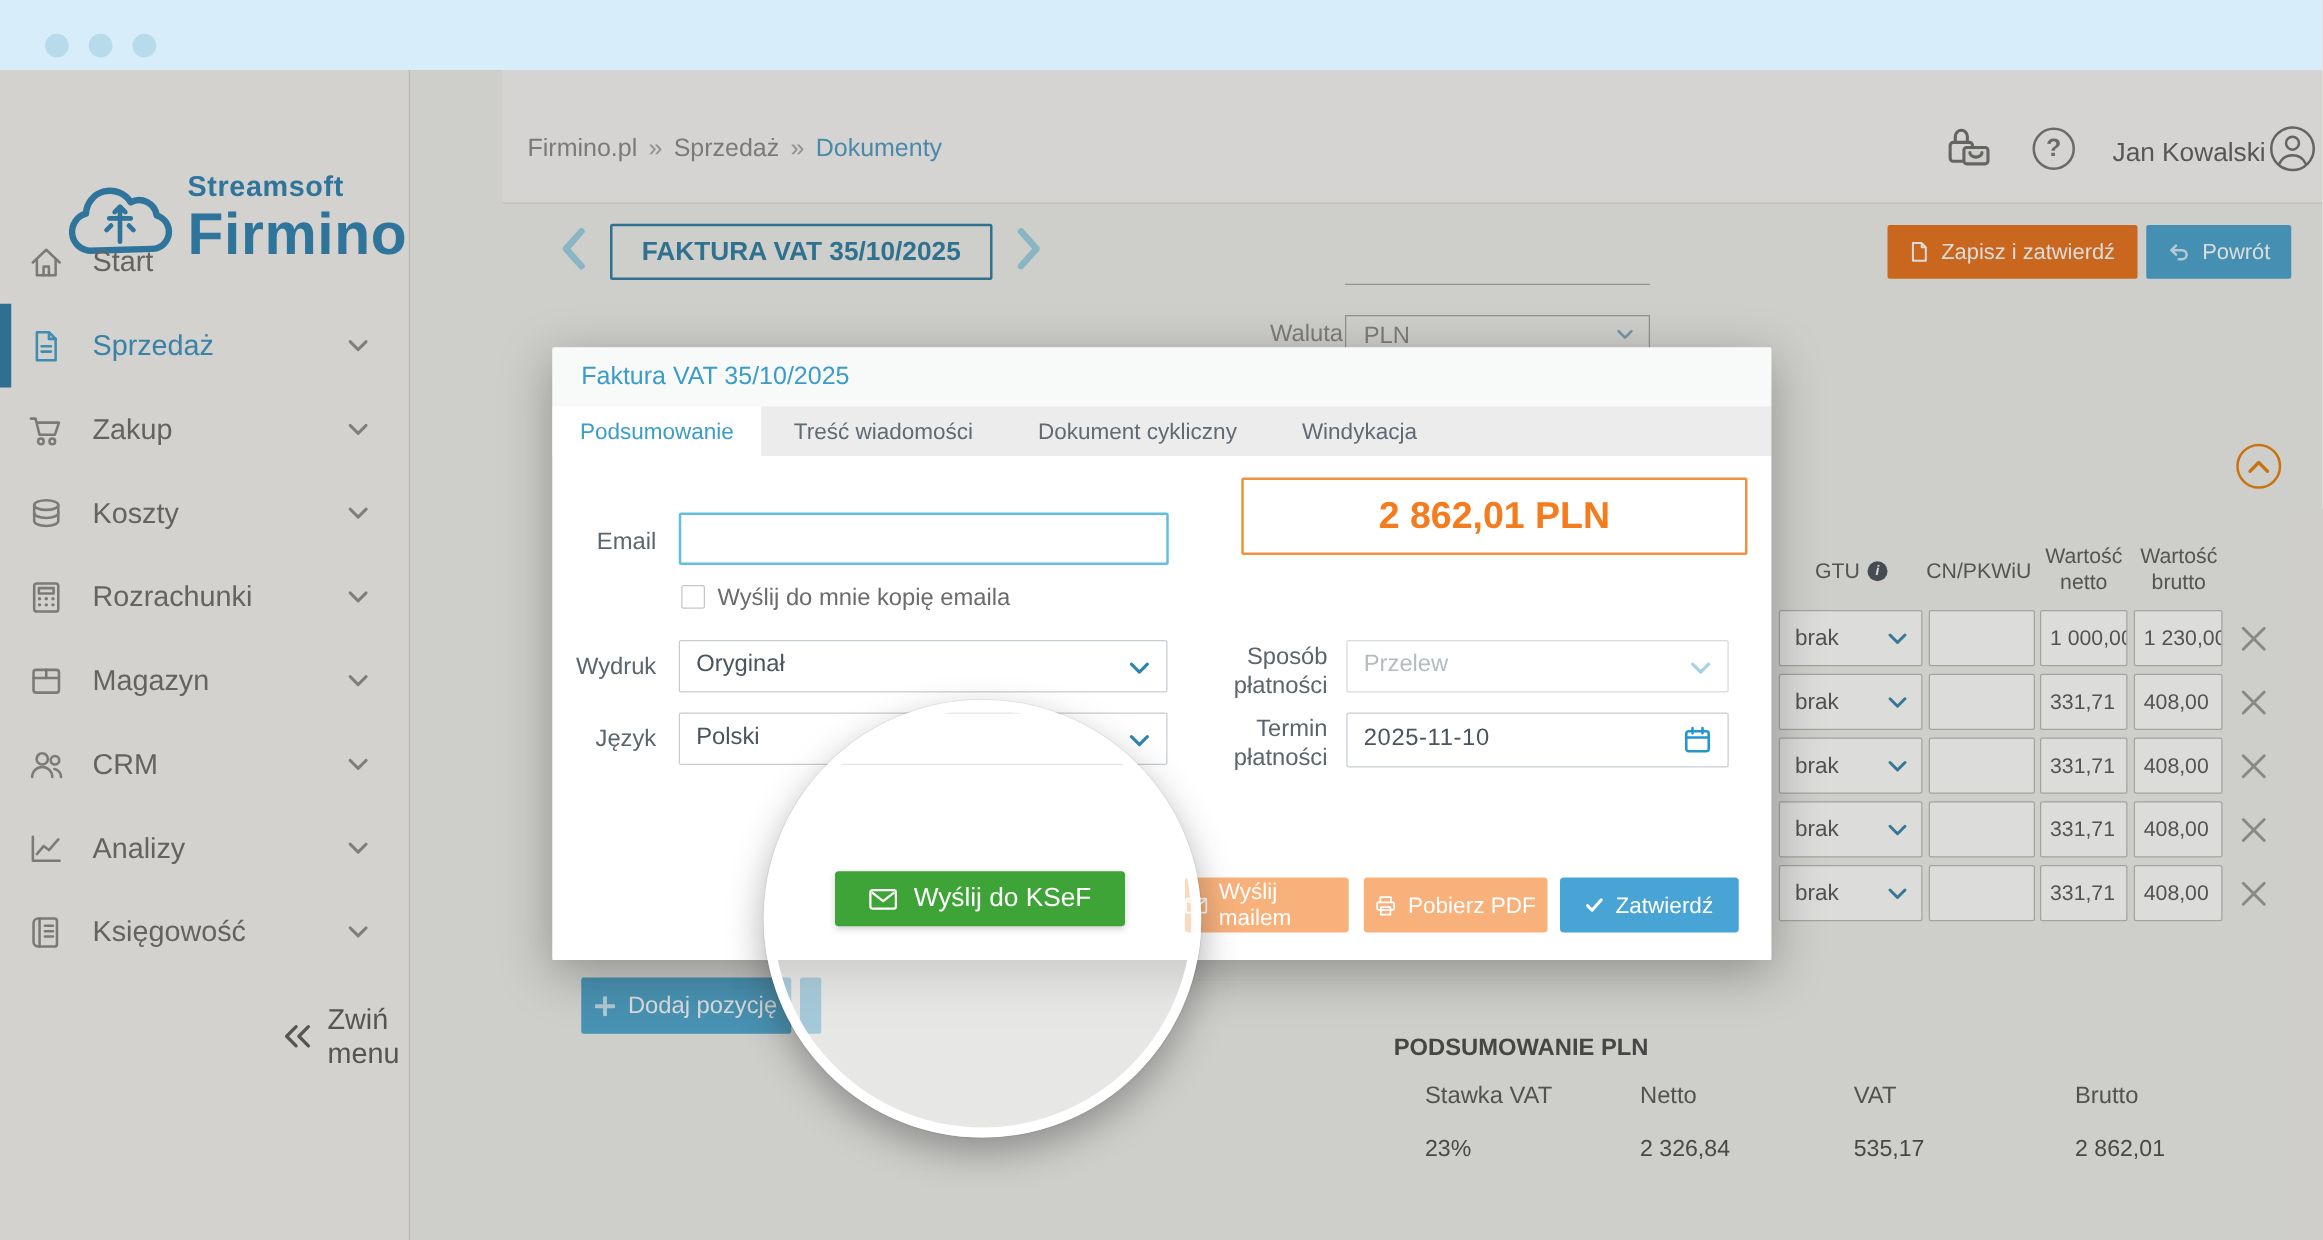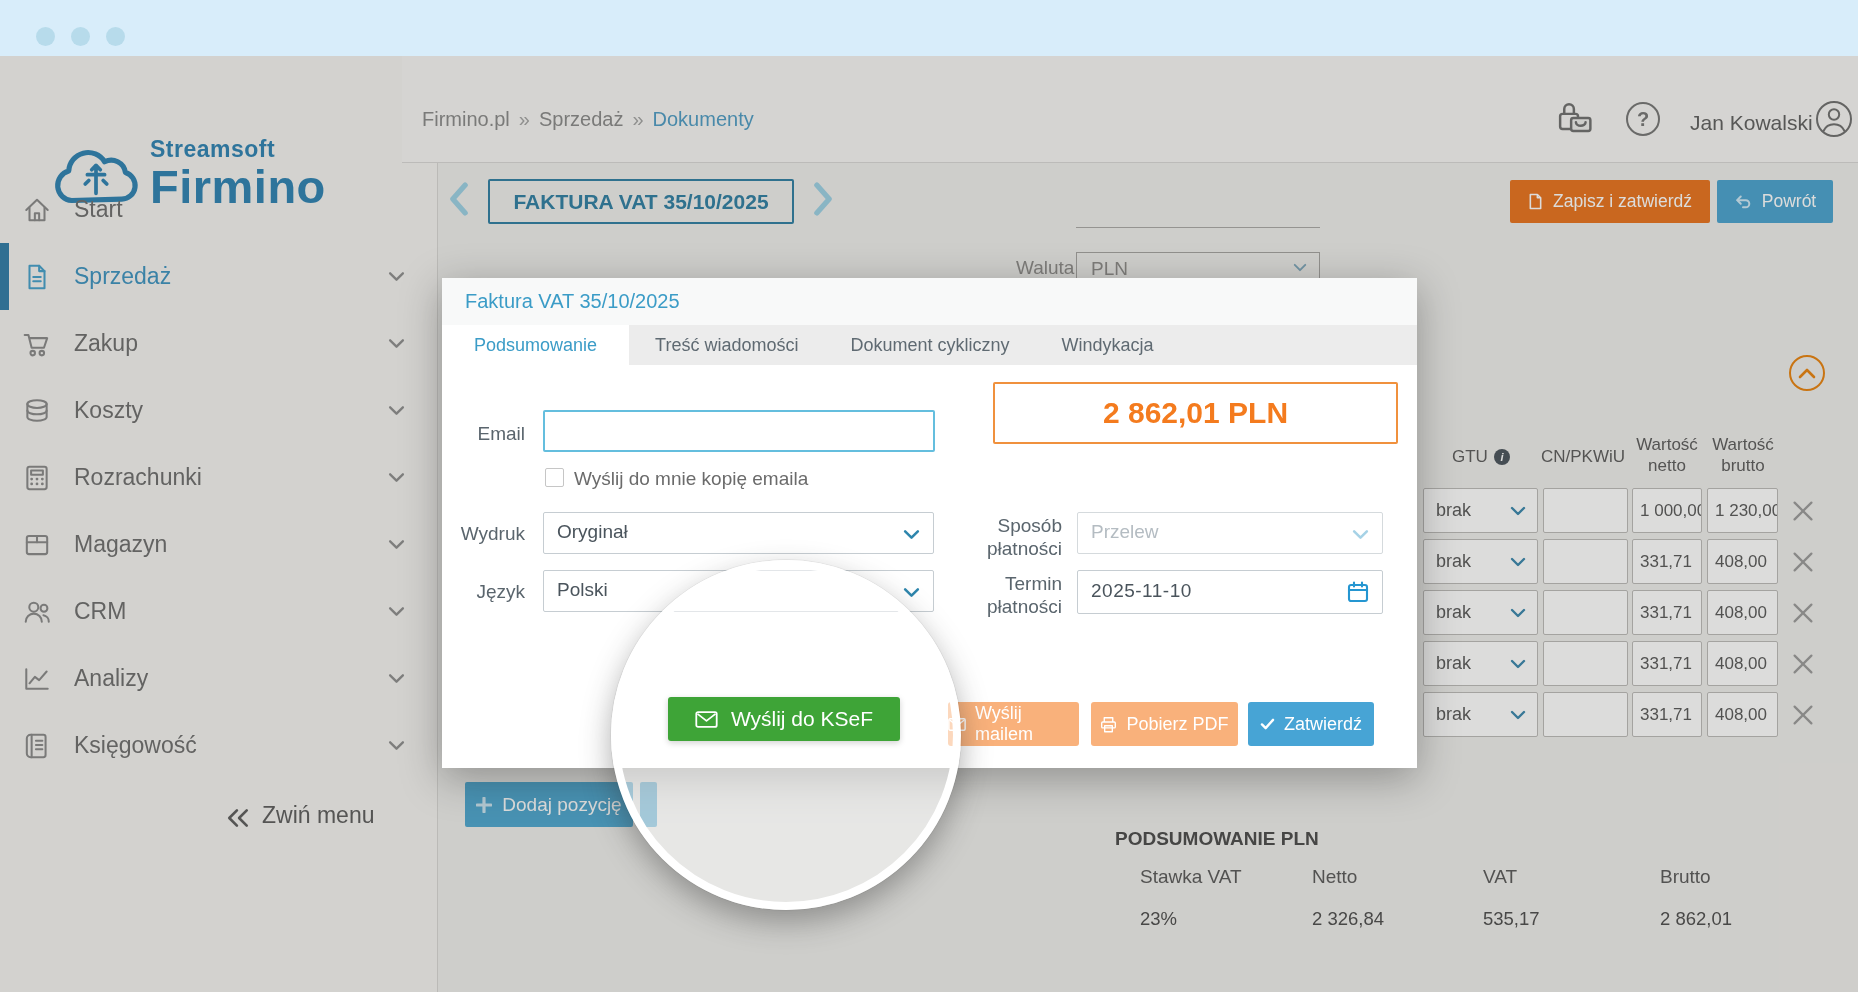--- a/index.html
+++ b/index.html
@@ -4,34 +4,34 @@
 <style>
   * { box-sizing: border-box; margin: 0; padding: 0; }
   body { background:#e8e8e8; font-family:"Liberation Sans", sans-serif; }
   .screen { position:relative; width:1858px; height:992px; overflow:hidden; background:#efeeec; }
 
   
   .chrome-bar { position:absolute; top:0; left:0; width:100%; height:56px; background:#d8edfa; }
   .win-dot { position:absolute; top:27px; width:19px; height:19px; border-radius:50%; background:#b7dbeb; }
 
   
-  .sidebar { position:absolute; top:56px; left:0; width:438px; bottom:0; background:#f4f3f1; border-right:1px solid #d8d6d4; }
+  .sidebar { position:absolute; top:56px; left:0; width:328px; bottom:0; background:#f4f3f1; border-right:1px solid #d8d6d4; }
   .logo { position:absolute; top:80px; left:50px; display:flex; align-items:flex-start; }
   .logo-text { margin-left:8px; color:#2e83b3; }
   .brand-top { font-size:23px; font-weight:bold; letter-spacing:.5px; }
   .brand-bottom { font-size:47px; font-weight:bold; line-height:1.0; letter-spacing:.5px; }
   .nav { position:absolute; top:120px; left:0; right:0; }
   .nav-item { position:relative; height:67px; display:flex; align-items:center; padding-left:22px; cursor:pointer; }
   .nav-item .ic { width:30px; height:30px; color:#8a8a8a; flex:0 0 30px; }
   .nav-item .lbl { margin-left:22px; font-size:23px; color:#6e6e6e; }
   .nav-item .chev { position:absolute; right:32px; color:#8f8f8f; width:17px; height:11px; }
   .nav-item.active::before { content:""; position:absolute; left:0; top:0; bottom:0; width:9px; background:#2f7ca8; }
   .nav-item.active .lbl { color:#3d93c0; }
   .nav-item.active .ic { color:#45a0cb; }
-  .collapse-row { position:absolute; left:226px; top:746px; display:flex; align-items:flex-end; gap:12px; color:#5d5d5d; font-size:23px; cursor:pointer; }
+  .collapse-row { position:absolute; left:226px; top:746px; display:flex; align-items:center; gap:12px; color:#5d5d5d; font-size:23px; cursor:pointer; }
 
   
   .topbar { position:absolute; left:402px; top:56px; right:0; height:107px; background:#f7f6f4; border-bottom:1px solid #d9d8d6; }
   .breadcrumb { position:absolute; left:20px; top:52px; font-size:20px; color:#8a8a8a; }
   .breadcrumb .sep { margin:0 9px; color:#a3a3a3; }
   .breadcrumb .current { color:#4f9cc4; }
   .tb-ic { position:absolute; color:#6f6f6f; }
   .user-name { position:absolute; left:1288px; top:55px; font-size:21px; color:#5f5f5f; }
   .help-circle { position:absolute; left:1224px; top:46px; width:34px; height:34px; border:2px solid #767676; border-radius:50%; color:#767676; font-size:20px; font-weight:bold; text-align:center; line-height:30px; }
 
@@ -71,38 +71,38 @@
 
   
   .overlay { position:absolute; left:0; top:56px; right:0; bottom:0; background:rgba(50,46,42,0.17); z-index:40; }
 
   
   .modal { position:absolute; left:442px; top:278px; width:975px; height:490px; background:#fff; border-radius:2px; box-shadow:0 10px 40px rgba(30,30,30,.35); z-index:50; }
   .modal-header { height:47px; background:#f8f9f9; }
   .modal-title { padding-left:23px; line-height:47px; font-size:20px; color:#3b9cc7; }
   .tabs { height:40px; background:#ececec; display:flex; }
   .tab { padding:0 26px; line-height:40px; font-size:18px; color:#5f6a72; cursor:pointer; }
-  .tab.active { background:#fff; color:#3b9cc7; padding:0 32px; }
+  .tab.active { background:#fff; color:#3b9cc7; padding:0 22px; }
   .modal-body { position:relative; height:403px; background:#fff; }
   .flabel { position:absolute; font-size:19px; color:#5a656d; text-align:right; }
   .flabel-2l { line-height:1.22; }
   .email-input { position:absolute; left:101px; top:45px; width:392px; height:42px; border:2px solid #64bede; border-radius:2px; font-size:18px; padding:0 12px; font-family:"Liberation Sans",sans-serif; color:#4a545c; outline:none; }
   .checkbox { position:absolute; left:103px; top:103px; width:19px; height:19px; border:1px solid #c6c6c6; border-radius:2px; background:#fff; cursor:pointer; }
   .copy-label { position:absolute; left:132px; top:103px; font-size:19px; color:#6b6b6b; }
   .total-box { position:absolute; left:551px; top:17px; width:405px; height:62px; border:2px solid #f0913d; border-radius:2px; text-align:center; line-height:58px; font-size:30px; font-weight:bold; color:#f47b1e; }
   .selbox { position:absolute; height:42px; border:1px solid #c6cdd2; border-radius:2px; background:#fff; cursor:pointer; }
   .selbox .val { position:absolute; left:13px; top:8px; font-size:19px; color:#4a545c; }
   .selbox .chev { position:absolute; right:13px; top:16px; width:17px; height:11px; color:#2e86ad; }
   .selbox.muted { border-color:#d5dadd; }
   .selbox.muted .val { color:#b4bcc2; }
   .selbox.muted .chev { color:#a6d2e6; }
   .m-btn { position:absolute; top:337px; height:44px; border-radius:3px; display:flex; align-items:center; justify-content:center; gap:9px; color:#fff; font-size:18px; cursor:pointer; }
   .mail-btn { left:506px; width:131px; background:#f9b17b; }
   .pdf-btn { left:649px; width:147px; background:#f9b17b; }
-  .approve-btn { left:806px; width:126px; background:#47a4d5; }
+  .approve-btn { left:806px; width:143px; background:#47a4d5; }
 
   
   .magnifier { position:absolute; left:611px; top:560px; width:350px; height:350px; border-radius:50%; border:8px solid #fff; background:rgba(255,255,255,0.5); box-shadow:0 12px 30px rgba(50,50,50,.4), 0 0 0 1px rgba(0,0,0,.05); z-index:60; }
   .ksef-btn { position:absolute; left:668px; top:697px; width:232px; height:44px; background:#3ea437; border-radius:3px; display:flex; align-items:center; justify-content:center; gap:13px; color:#fff; font-size:21px; z-index:70; cursor:pointer; box-shadow:0 2px 6px rgba(0,0,0,.18); }
 
   svg { display:block; }
 </style>
 </head>
 <body>
 

